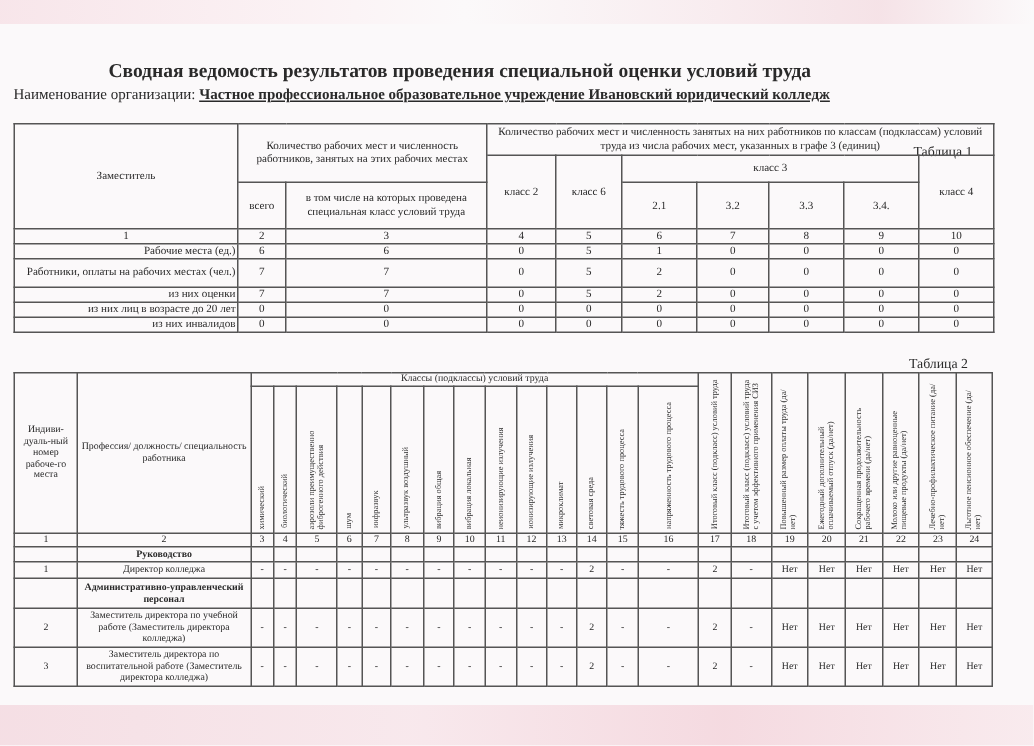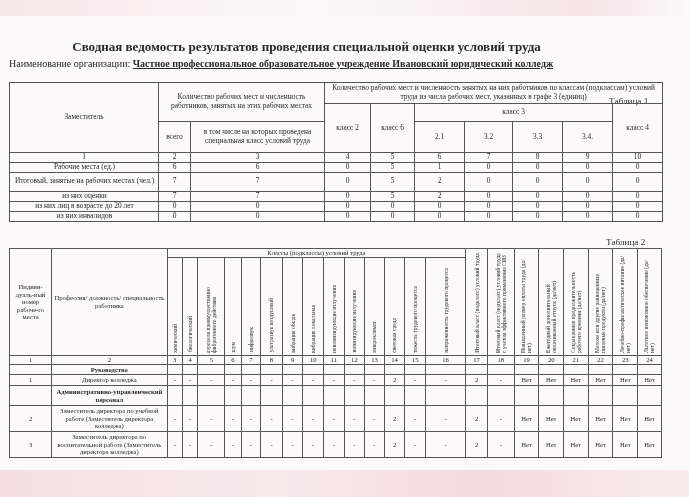--- a/index.html
+++ b/index.html
@@ -13,21 +13,21 @@
     .stain-top { position:absolute; left:0; top:0; width:689px; height:16px;
       background:linear-gradient(90deg,#f6dde3 0%,#fbeff2 30%,#fbf9fa 45%,#f7e6ea 70%,#f3d9df 85%,#fbf9fa 100%); opacity:.7; }
     .stain-bot { position:absolute; left:0; top:470px; width:689px; height:27px;
       background:linear-gradient(90deg,#f3d6dd 0%,#f7e3e8 40%,#f3d0d8 70%,#f8e6ea 100%); opacity:.75; }
     .title { position:absolute; left:0; width:613px; top:39px; text-align:center; font-size:13px; font-weight:bold; }
     .org { position:absolute; left:9px; top:58px; font-size:10px; }
     .org b { text-decoration:underline;text-align:right; }
     .tbl-label { position:absolute; font-size:9.2px; }
     table { border-collapse:collapse; position:absolute; table-layout:fixed; }
     td { border:1px solid #555; font-size:7.4px; text-align:center; vertical-align:middle; padding:0 1px; line-height:1.15; overflow:hidden; }
-    td.left { text-align:center; padding-left:2px; }
+    td.left { text-align:right; padding-left:2px; }
     .vert { writing-mode:vertical-rl; transform:rotate(180deg); font-size:5.6px; line-height:1.1; text-align:left; margin:0 auto; max-height:100px; white-space:normal; }
     .vert-wrap { height:104px; display:flex; align-items:flex-end; justify-content:center; padding-bottom:2px; }
     td.bold { font-weight:bold; }
     .t2 td { font-size:6.6px; }
   </style>
 </head>
 <body>
 
 <div class="stain-top"></div>
 <div class="stain-bot"></div>
@@ -90,21 +90,21 @@
     <td>6</td>
     <td>0</td>
     <td>5</td>
     <td>1</td>
     <td>0</td>
     <td>0</td>
     <td>0</td>
     <td>0</td>
   </tr>
   <tr style="height:19px">
-    <td class="left">Итоговый, занятые на рабочих местах (чел.)</td>
+    <td class="left">Работники, оплаты на рабочих местах (чел.)</td>
     <td>7</td>
     <td>7</td>
     <td>0</td>
     <td>5</td>
     <td>2</td>
     <td>0</td>
     <td>0</td>
     <td>0</td>
     <td>0</td>
   </tr>

